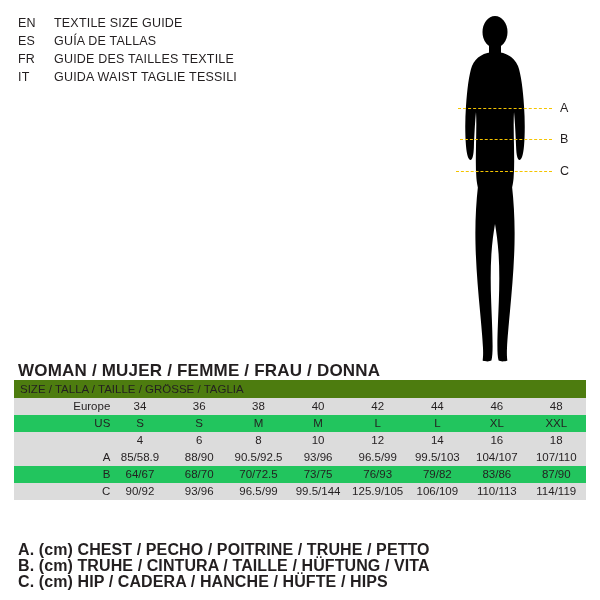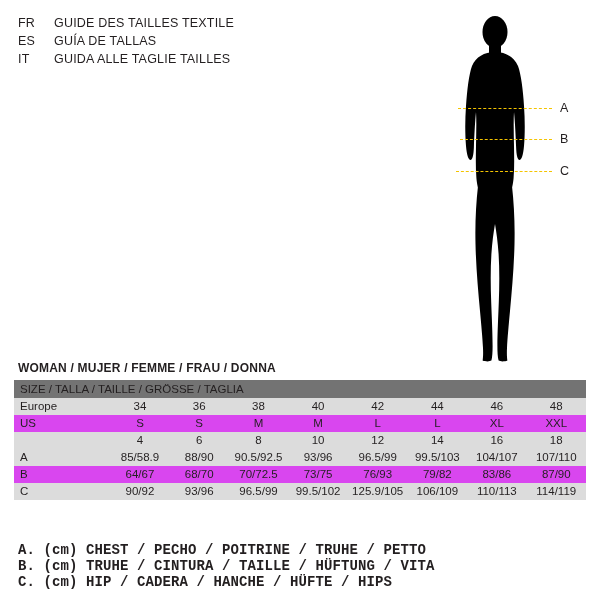--- a/index.html
+++ b/index.html
@@ -71,21 +71,21 @@
     font-size: 12.5px;
     font-weight: 400;
     color: #231f20;
   }
 
   
   .woman-heading {
     position: absolute;
     left: 18px;
     top: 361px;
-    font-size: 12px;
+    font-size: 17px;
     font-weight: bold;
     letter-spacing: 0.2px;
   }
 
   
   .table-wrap {
     position: absolute;
     left: 14px;
     top: 380px;
     width: 572px;
@@ -96,71 +96,74 @@
     font-size: 11.5px;
   }
   table.size-table td {
     padding: 0;
     height: 17px;
     line-height: 17px;
     text-align: center;
     white-space: nowrap;
   }
   table.size-table td.label {
-    text-align: left;
+    text-align: right;
     padding-left: 6px;
   }
   tr.header-row td {
-    background: #737373;
+    background: #4d7c0f;
     color: #231f20;
     font-weight: 400;
     text-align: left;
     padding-left: 6px;
     height: 18px;
     line-height: 18px;
   }
   tr.shade td {
     background: #dcdcdc;
   }
   tr.plain td {
-    background: #d946ef;
+    background: #22c55e;
   }
 
   
   .footnotes {
     position: absolute;
     left: 18px;
     top: 542px;
     width: 560px;
   }
   .footnote {
-    font-size: 14px;
+    font-size: 16px;
     font-weight: bold;
     line-height: 16px;
     letter-spacing: 0.1px;
-    font-family: Liberation Mono, monospace;
   }
 </style>
 </head>
 <body>
 
 <div class="page">
 
   <div class="lang-block">
     <div class="lang-row">
-      <span class="lang-code">FR</span>
-      <span class="lang-text">GUIDE DES TAILLES TEXTILE</span>
+      <span class="lang-code">EN</span>
+      <span class="lang-text">TEXTILE SIZE GUIDE</span>
     </div>
     <div class="lang-row">
       <span class="lang-code">ES</span>
       <span class="lang-text">GUÍA DE TALLAS</span>
     </div>
     <div class="lang-row">
+      <span class="lang-code">FR</span>
+      <span class="lang-text">GUIDE DES TAILLES TEXTILE</span>
+    </div>
+    <div class="lang-row">
       <span class="lang-code">IT</span>
-      <span class="lang-text">GUIDA ALLE TAGLIE TAILLES</span>
+      <span class="lang-text">GUIDA WAIST TAGLIE TESSILI</span>
     </div>
   </div>
 
   <div class="figure-wrap">
     <svg class="figure-svg" viewBox="0 0 110 360">
       <g fill="#000000">
 
         <ellipse cx="55" cy="24" rx="12.5" ry="16"></ellipse>
 
         <rect x="49" y="37" width="12" height="10"></rect>
@@ -287,21 +290,21 @@
           <td>79/82</td>
           <td>83/86</td>
           <td>87/90</td>
         </tr>
 
         <tr class="shade">
           <td class="label">C</td>
           <td>90/92</td>
           <td>93/96</td>
           <td>96.5/99</td>
-          <td>99.5/102</td>
+          <td>99.5/144</td>
           <td>125.9/105</td>
           <td>106/109</td>
           <td>110/113</td>
           <td>114/119</td>
         </tr>
       </tbody>
     </table>
   </div>
 
   <div class="footnotes">

